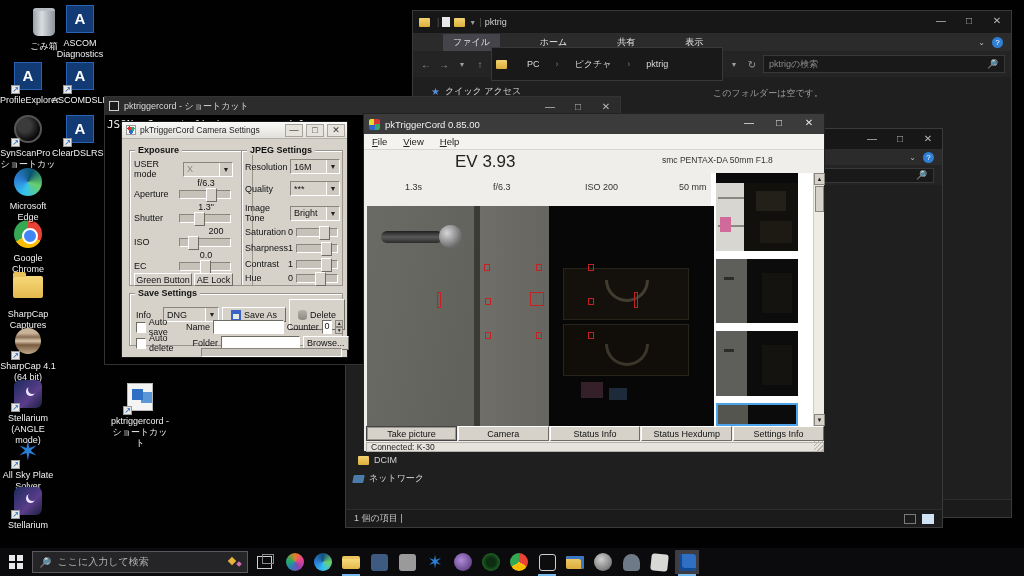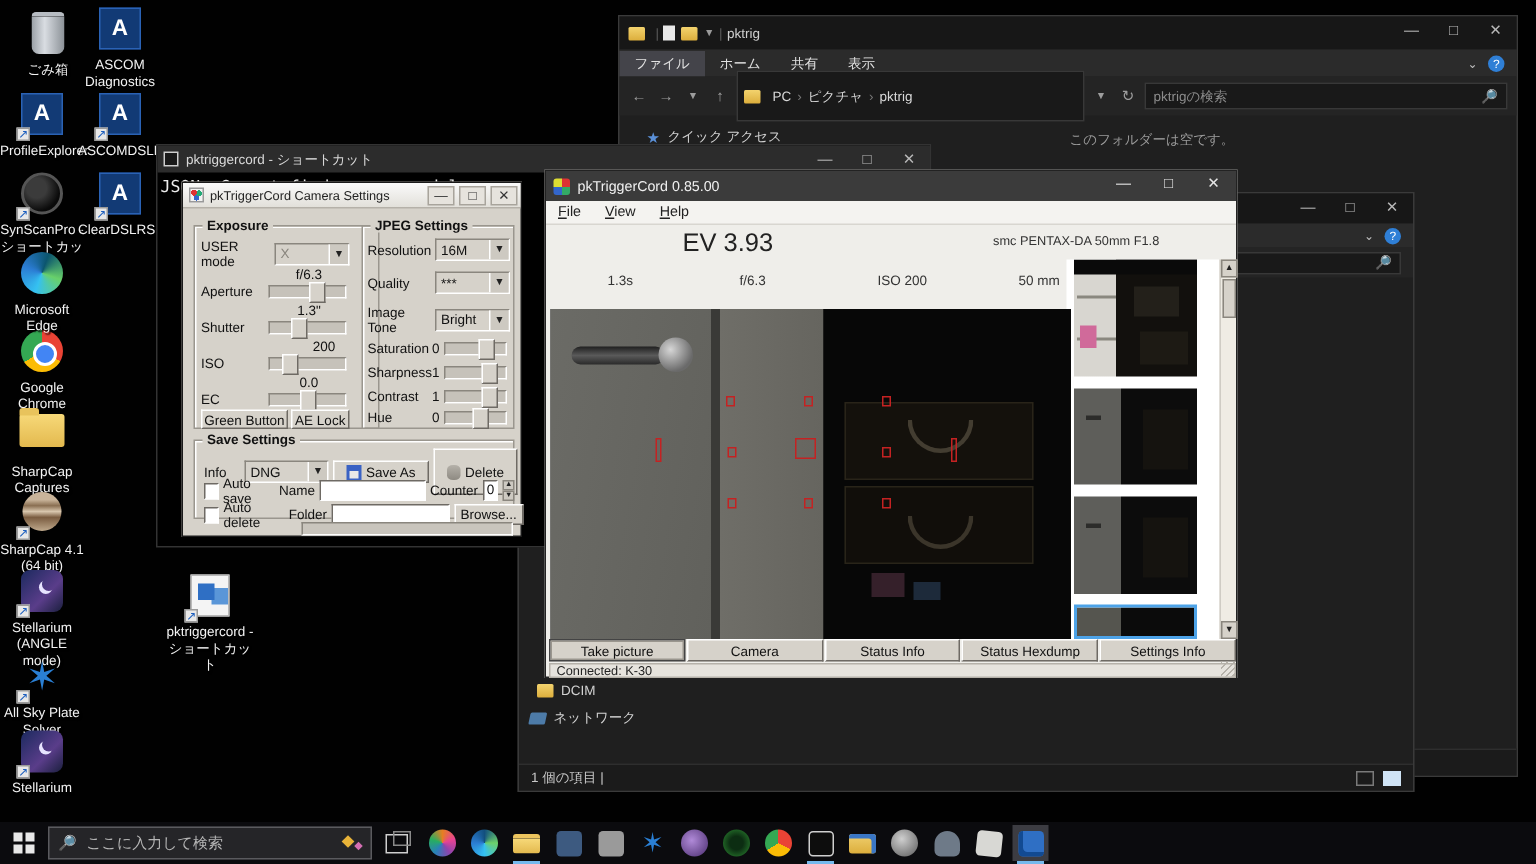--- a/index.html
+++ b/index.html
@@ -30,25 +30,25 @@
 
   
   .xwin { position:absolute; background:#1f1f1f; border:1px solid #3a3a3a; }
   .xtitle { position:relative; height:22px; background:#171717; display:flex; align-items:center; padding-left:6px; color:#cfcfcf; font-size:9px; }
   .xtb-ico { width:11px; height:9px; margin-right:4px; background:linear-gradient(#f3d36e,#dcae3c); border-radius:1px; }
   .xtb-page { width:8px; height:10px; margin-right:4px; background:#e8e8e8; }
   .xtb-sep { color:#5a5a5a; margin:0 3px; }
   .xbtns { position:absolute; right:0; top:0; height:100%; display:flex; }
   .xbtn { width:28px; text-align:center; color:#b9b9b9; font-size:10px; line-height:20px; }
   .xribbon { height:18px; background:#2b2b2b; display:flex; align-items:center; font-size:9px; color:#e2e2e2; position:relative; }
-  .xtab { padding:2px 10px; }
+  .xtab { padding:2px 10px;margin-left:30px; }
   .xtab.sel { background:#44444a; }
   .xaddr { height:26px; background:#242424; display:flex; align-items:center; padding:0 6px; gap:4px; position:relative; }
   .navg { color:#9d9d9d; font-size:10px; width:14px; text-align:center; }
-  .abox { height:34px; background:#191919; border:1px solid #383838; color:#d8d8d8; font-size:9px; display:flex; align-items:center; padding:0 4px; gap:4px; }
+  .abox { height:34px; background:#191919; border:1px solid #383838; color:#d8d8d8; font-size:9px; display:flex; align-items:center; padding:0 4px; gap:16px; }
   .sbox { height:18px; background:#191919; border:1px solid #383838; color:#8b8b8b; font-size:9px; display:flex; align-items:center; padding:0 5px; justify-content:space-between; }
   .xbody { position:relative; color:#bdbdbd; font-size:9px; }
   .xside-item { position:absolute; display:flex; gap:5px; align-items:center; color:#d2d2d2; font-size:9px; }
   .xstatus { position:absolute; left:0; right:0; bottom:0; height:18px; background:#1b1b1b; border-top:1px solid #2e2e2e; color:#c8c8c8; font-size:9px; display:flex; align-items:center; padding:0 8px; }
   .helpdot { width:11px; height:11px; border-radius:50%; background:#2f7fd6; color:#fff; font-size:8px; line-height:11px; text-align:center; }
   .mini-folder { width:11px; height:9px; background:linear-gradient(#f3d36e,#dcae3c); border-radius:1px; }
   .mini-net { width:11px; height:8px; background:#4d7ba8; border-radius:1px; transform:skewX(-12deg); }
   .mini-star { color:#5a8fd6; font-size:10px; }
   .mini-mon { width:11px; height:8px; background:#3178c6; border:1px solid #5a9ad8; }
   .viewtg { width:12px; height:10px; border:1px solid #7a7a7a; margin-left:6px; }
@@ -133,21 +133,21 @@
   .clock { text-align:right; font-size:9px; line-height:10px; }
   .ac { position:relative; width:15px; height:13px; border:1px solid #dcdcdc; border-radius:1px; }
   .ac .badge { position:absolute; right:-5px; bottom:-4px; width:10px; height:10px; border-radius:50%; background:#2f5fd0; color:#fff; font-size:7px; line-height:10px; text-align:center; }
   u { text-decoration:underline; }
 </style>
 </head>
 <body>
 
 <div id="screen">
 
-  <div class="dicon" style="left:4px;top:8px">
+  <div class="dicon" style="left:16px;top:8px">
     <div class="img">
         <div class="ic-recycle"></div>
       </div>
     <div class="lbl">ごみ箱</div>
     </div>
   <div class="dicon" style="left:52px;top:5px">
     <div class="img">
         <div class="ic-ascom">A</div>
       </div>
     <div class="lbl">ASCOM Diagnostics</div>

